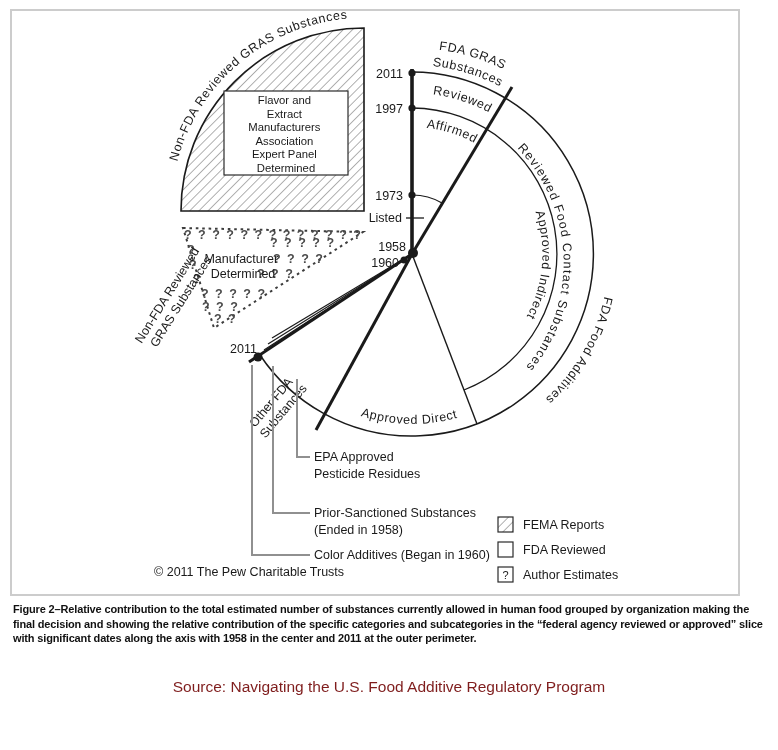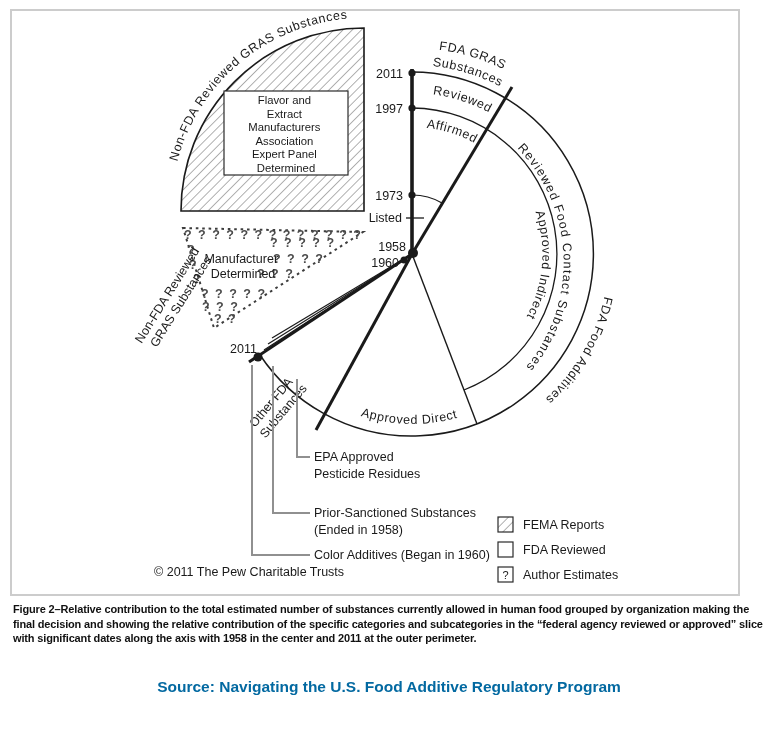--- a/index.html
+++ b/index.html
@@ -19,21 +19,21 @@
   .boxtxt{font-size:11.3px;}
   .q{font-size:12.5px;font-weight:bold;fill:#4a4a4a;letter-spacing:1.5px;}
   .ink{stroke:#1a1a1a;fill:none;}
   .caption{
     position:absolute;left:13px;top:602px;width:753px;
     font-weight:bold;font-size:11px;line-height:14.5px;
     letter-spacing:-0.15px;color:#111111;
   }
   .source{
     position:absolute;left:0;top:678px;width:778px;text-align:center;
-    font-size:15.5px;color:#0369a1;font-weight:bold;
+    font-size:15.5px;color:#7f1d1d;
   }
 </style>
 </head>
 <body>
 
 <div class="figure-box">
   <svg width="726" height="583" viewBox="0 0 726 583">
     <defs>
       <pattern id="hatch" patternUnits="userSpaceOnUse" width="6.5" height="6.5" patternTransform="rotate(45)">
         <line x1="0" y1="0" x2="0" y2="6.5" stroke="#8f8f8f" stroke-width="1.4"></line>

